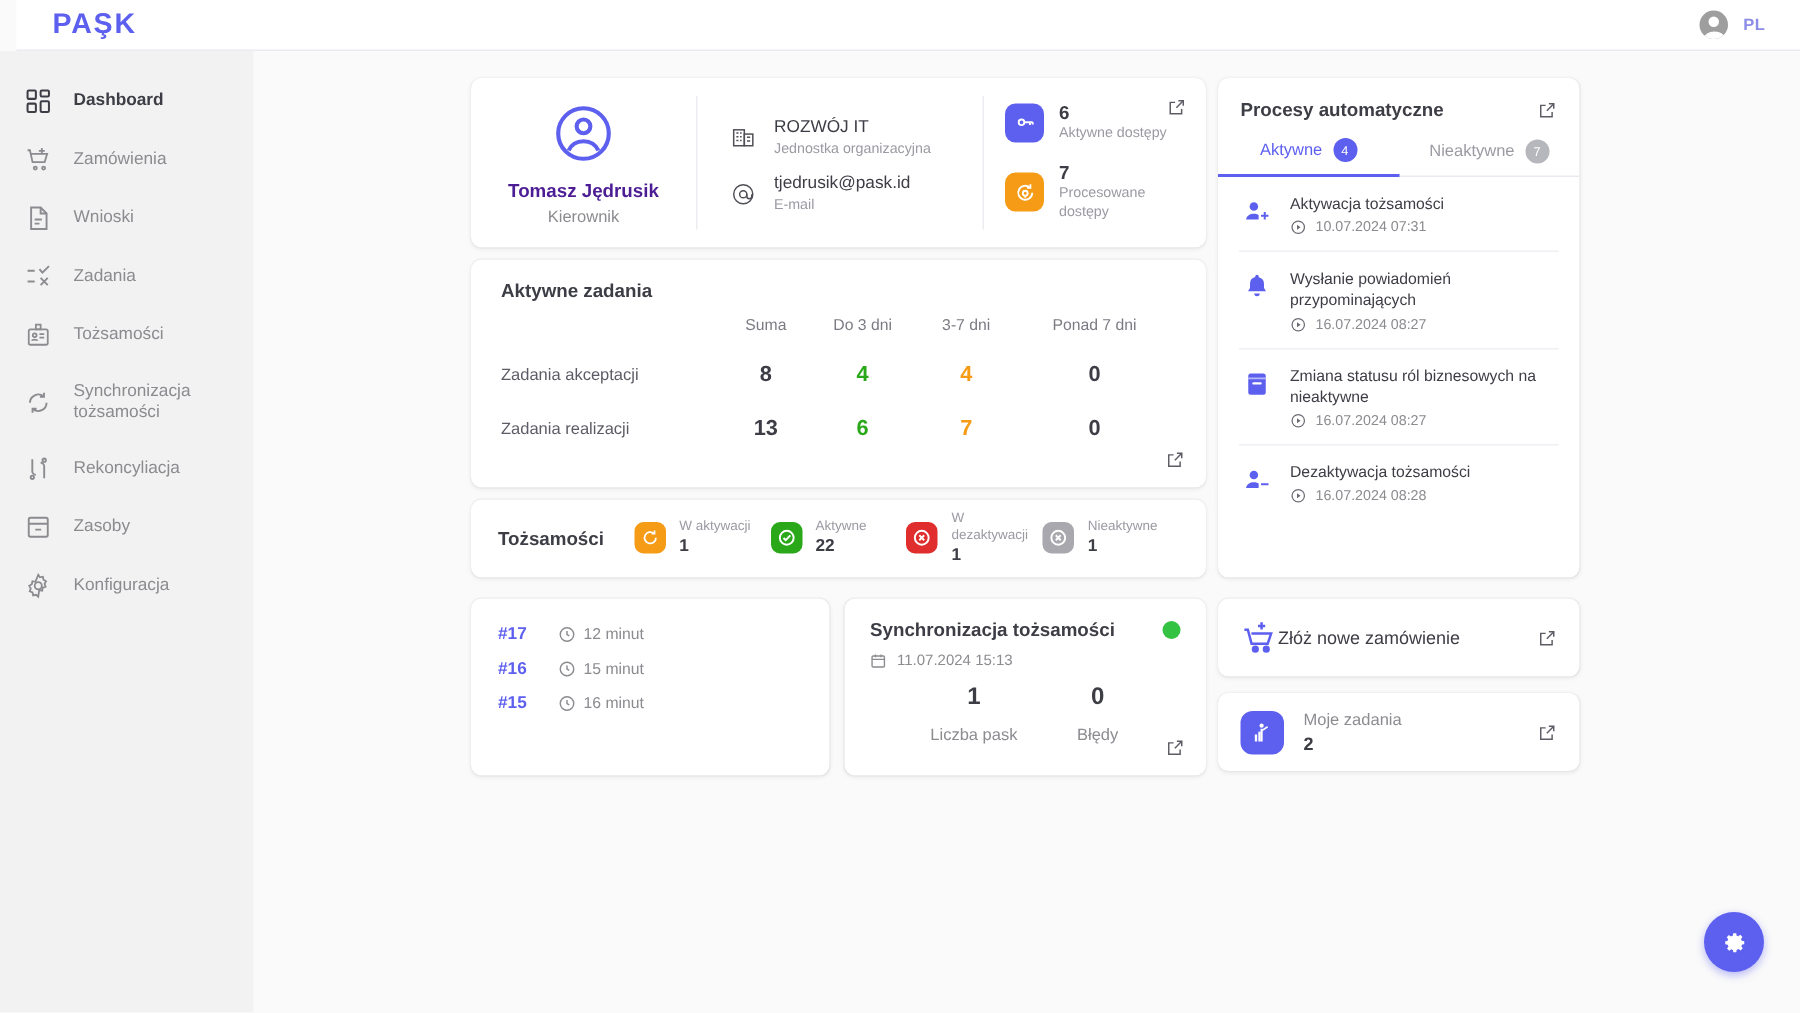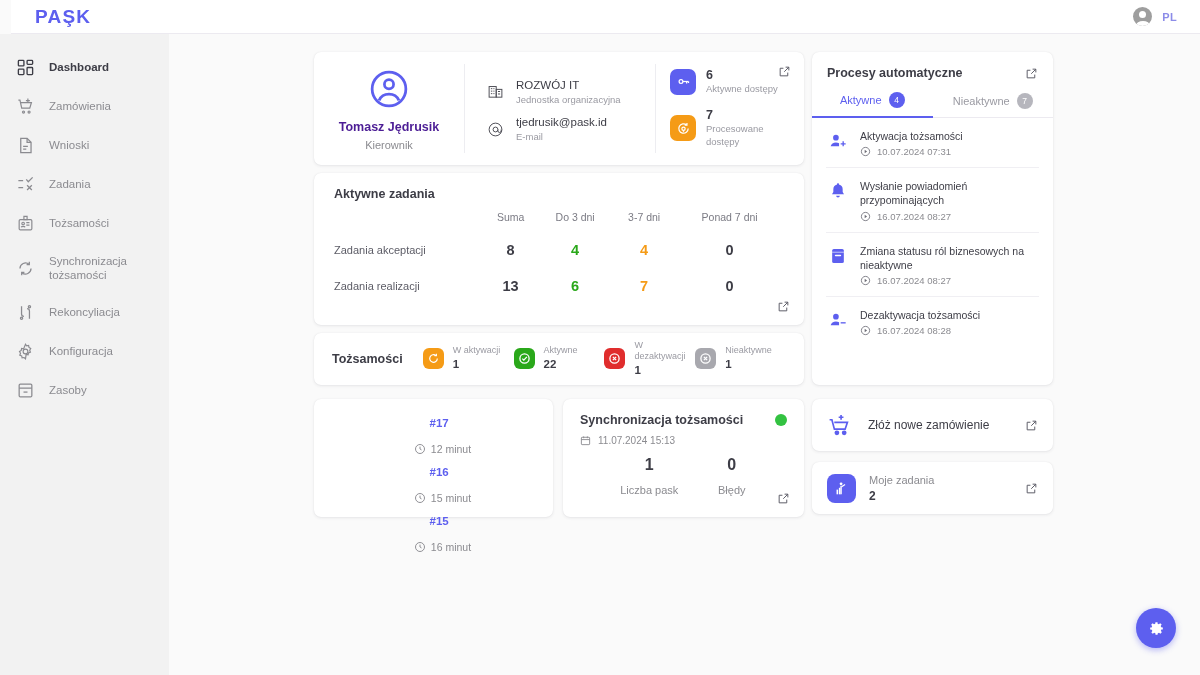--- a/index.html
+++ b/index.html
@@ -157,21 +157,21 @@
   .ord-left {
     width: 88px; display: flex; flex-direction: column;
     align-items: center; justify-content: center;
     border-right: 1px solid #ededf1; margin: 12px 0;
   }
   .ord-cart { width: 27px; height: 27px; color: #5d5fef; }
   .ord-cart svg { display: block; width: 27px; height: 27px; }
   .ord-lbl { font-size: 10.5px; color: #8b8b90; text-align: center; margin-top: 7px; line-height: 1.35; }
   .ord-count { font-size: 17px; font-weight: 400; color: #3d3d46; margin-top: 4px; }
   .ord-right { flex: 1; padding: 18px 0 0 18px; display: flex; flex-direction: column; gap: 11px; }
-  .ord-row { display: flex; align-items: center; gap: 14px; flex-direction: column; }
+  .ord-row { display: flex; align-items: flex-start; gap: 14px; }
   .ord-id { font-size: 11.5px; font-weight: 700; color: #5d5fef; width: 26px; }
   .ord-time { display: flex; align-items: center; gap: 5px; font-size: 10.5px; color: #8b8b90; }
   .clock-ico { width: 12px; height: 12px; color: #8b8b90; }
   .clock-ico svg { display: block; width: 12px; height: 12px; }
 
   
   #sync-card { left: 394px; top: 365px; width: 241px; height: 118px; padding: 14px 17px 0 17px; }
   .sync-head { display: flex; align-items: center; }
   .sync-title { font-size: 12.5px; font-weight: 700; color: #3d3d46; }
   .sync-dot { width: 12px; height: 12px; border-radius: 50%; background: #33c241; margin-left: auto; }
@@ -213,21 +213,21 @@
   .proc-ico svg { display: block; width: 20px; height: 20px; }
   .proc-name { font-size: 10.5px; color: #3d3d46; line-height: 1.35; }
   .proc-when { display: flex; align-items: center; gap: 6px; margin-top: 3px; }
   .play-ico { width: 11px; height: 11px; color: #6b6b74; }
   .play-ico svg { display: block; width: 11px; height: 11px; }
   .proc-date { font-size: 9.5px; color: #8b8b90; }
 
   
   #new-order-card {
     left: 643px; top: 365px; width: 241px; height: 52px;
-    display: flex; align-items: center; padding: 0 15px; gap: 16px; cursor: pointer;
+    display: flex; align-items: center; padding: 0 15px; cursor: pointer;
   }
   .act-cart { width: 25px; height: 25px; color: #5d5fef; flex: 0 0 25px; }
   .act-cart svg { display: block; width: 25px; height: 25px; }
   .act-label { font-size: 12px; color: #3d3d46; }
   #new-order-card .extlink { margin-left: auto; }
 
   #my-tasks-card {
     left: 643px; top: 428px; width: 241px; height: 52px;
     display: flex; align-items: center; padding: 0 15px; gap: 13px; cursor: pointer;
   }
@@ -344,37 +344,37 @@
             <path d="M17 20V10a3 3 0 0 0-3-3"></path>
           <circle cx="7" cy="19.2" r="1.4"></circle>
             <circle cx="17" cy="4.8" r="1.4"></circle>
         </svg>
       </span>
       <span class="nav-label">Rekoncyliacja</span>
     </div>
 
     <div class="nav-item">
       <span class="nav-ico">
-        <svg viewBox="0 0 24 24" fill="none" stroke="currentColor" stroke-width="1.5">
-          <circle cx="12" cy="12" r="3"></circle>
-          <path d="M12 2.8l1.4 2.1 2.5-.5.5 2.5 2.2 1.3-1.3 2.2.9 2.4-2.4.9-.5 2.5-2.5-.5L12 21.2l-1.8-1.6-2.5.5-.5-2.5-2.4-.9.9-2.4L4.4 12l2.2-1.3.5-2.5 2.5.5z"></path>
-        </svg>
-      </span>
-      <span class="nav-label">Konfiguracja</span>
-    </div>
-
-    <div class="nav-item">
-      <span class="nav-ico">
         <svg viewBox="0 0 24 24" fill="none" stroke="currentColor" stroke-width="1.6">
           <rect x="4" y="4" width="16" height="16" rx="1.5"></rect>
             <path d="M4 9h16"></path>
             <path d="M9.5 14h5"></path>
         </svg>
       </span>
       <span class="nav-label">Zasoby</span>
+    </div>
+
+    <div class="nav-item">
+      <span class="nav-ico">
+        <svg viewBox="0 0 24 24" fill="none" stroke="currentColor" stroke-width="1.5">
+          <circle cx="12" cy="12" r="3"></circle>
+          <path d="M12 2.8l1.4 2.1 2.5-.5.5 2.5 2.2 1.3-1.3 2.2.9 2.4-2.4.9-.5 2.5-2.5-.5L12 21.2l-1.8-1.6-2.5.5-.5-2.5-2.4-.9.9-2.4L4.4 12l2.2-1.3.5-2.5 2.5.5z"></path>
+        </svg>
+      </span>
+      <span class="nav-label">Konfiguracja</span>
     </div>
   </nav>
 
   <div class="main">
 
     <div class="card" id="profile-card">
 
       <div class="prof-col-1">
         <span class="prof-avatar">
           <svg viewBox="0 0 24 24" fill="none" stroke="currentColor" stroke-width="1.5">

